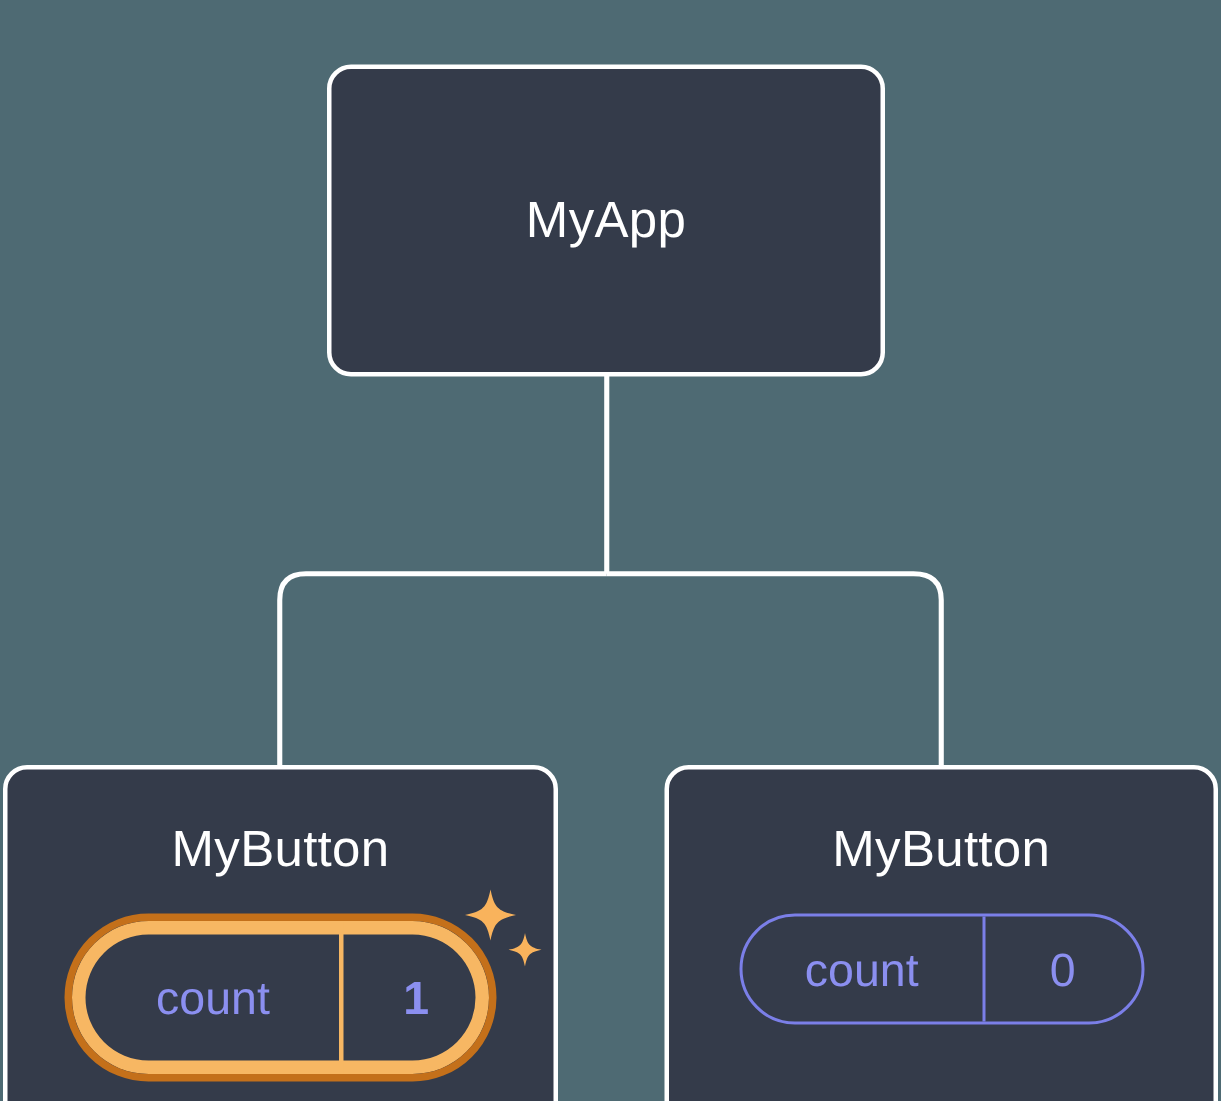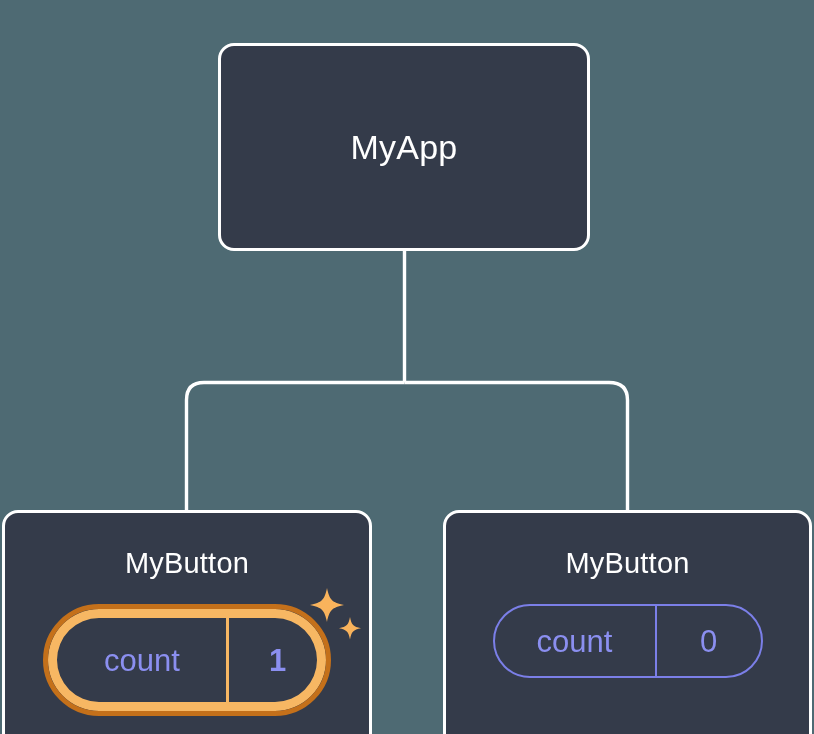--- a/index.html
+++ b/index.html
@@ -58,21 +58,21 @@
   .node-child-right {
     left: 443px;
     top: 472px;
     width: 369px;
     height: 259px;
     padding-top: 36px;
   }
 
   .node-title {
     color: #ffffff;
-    font-size: 29px;
+    font-size: 34px;
     font-weight: 400;
     letter-spacing: 0.2px;
     line-height: 1;
     white-space: nowrap;
   }
   .node-root .node-title {
     font-size: 34px;
   }
 
   

